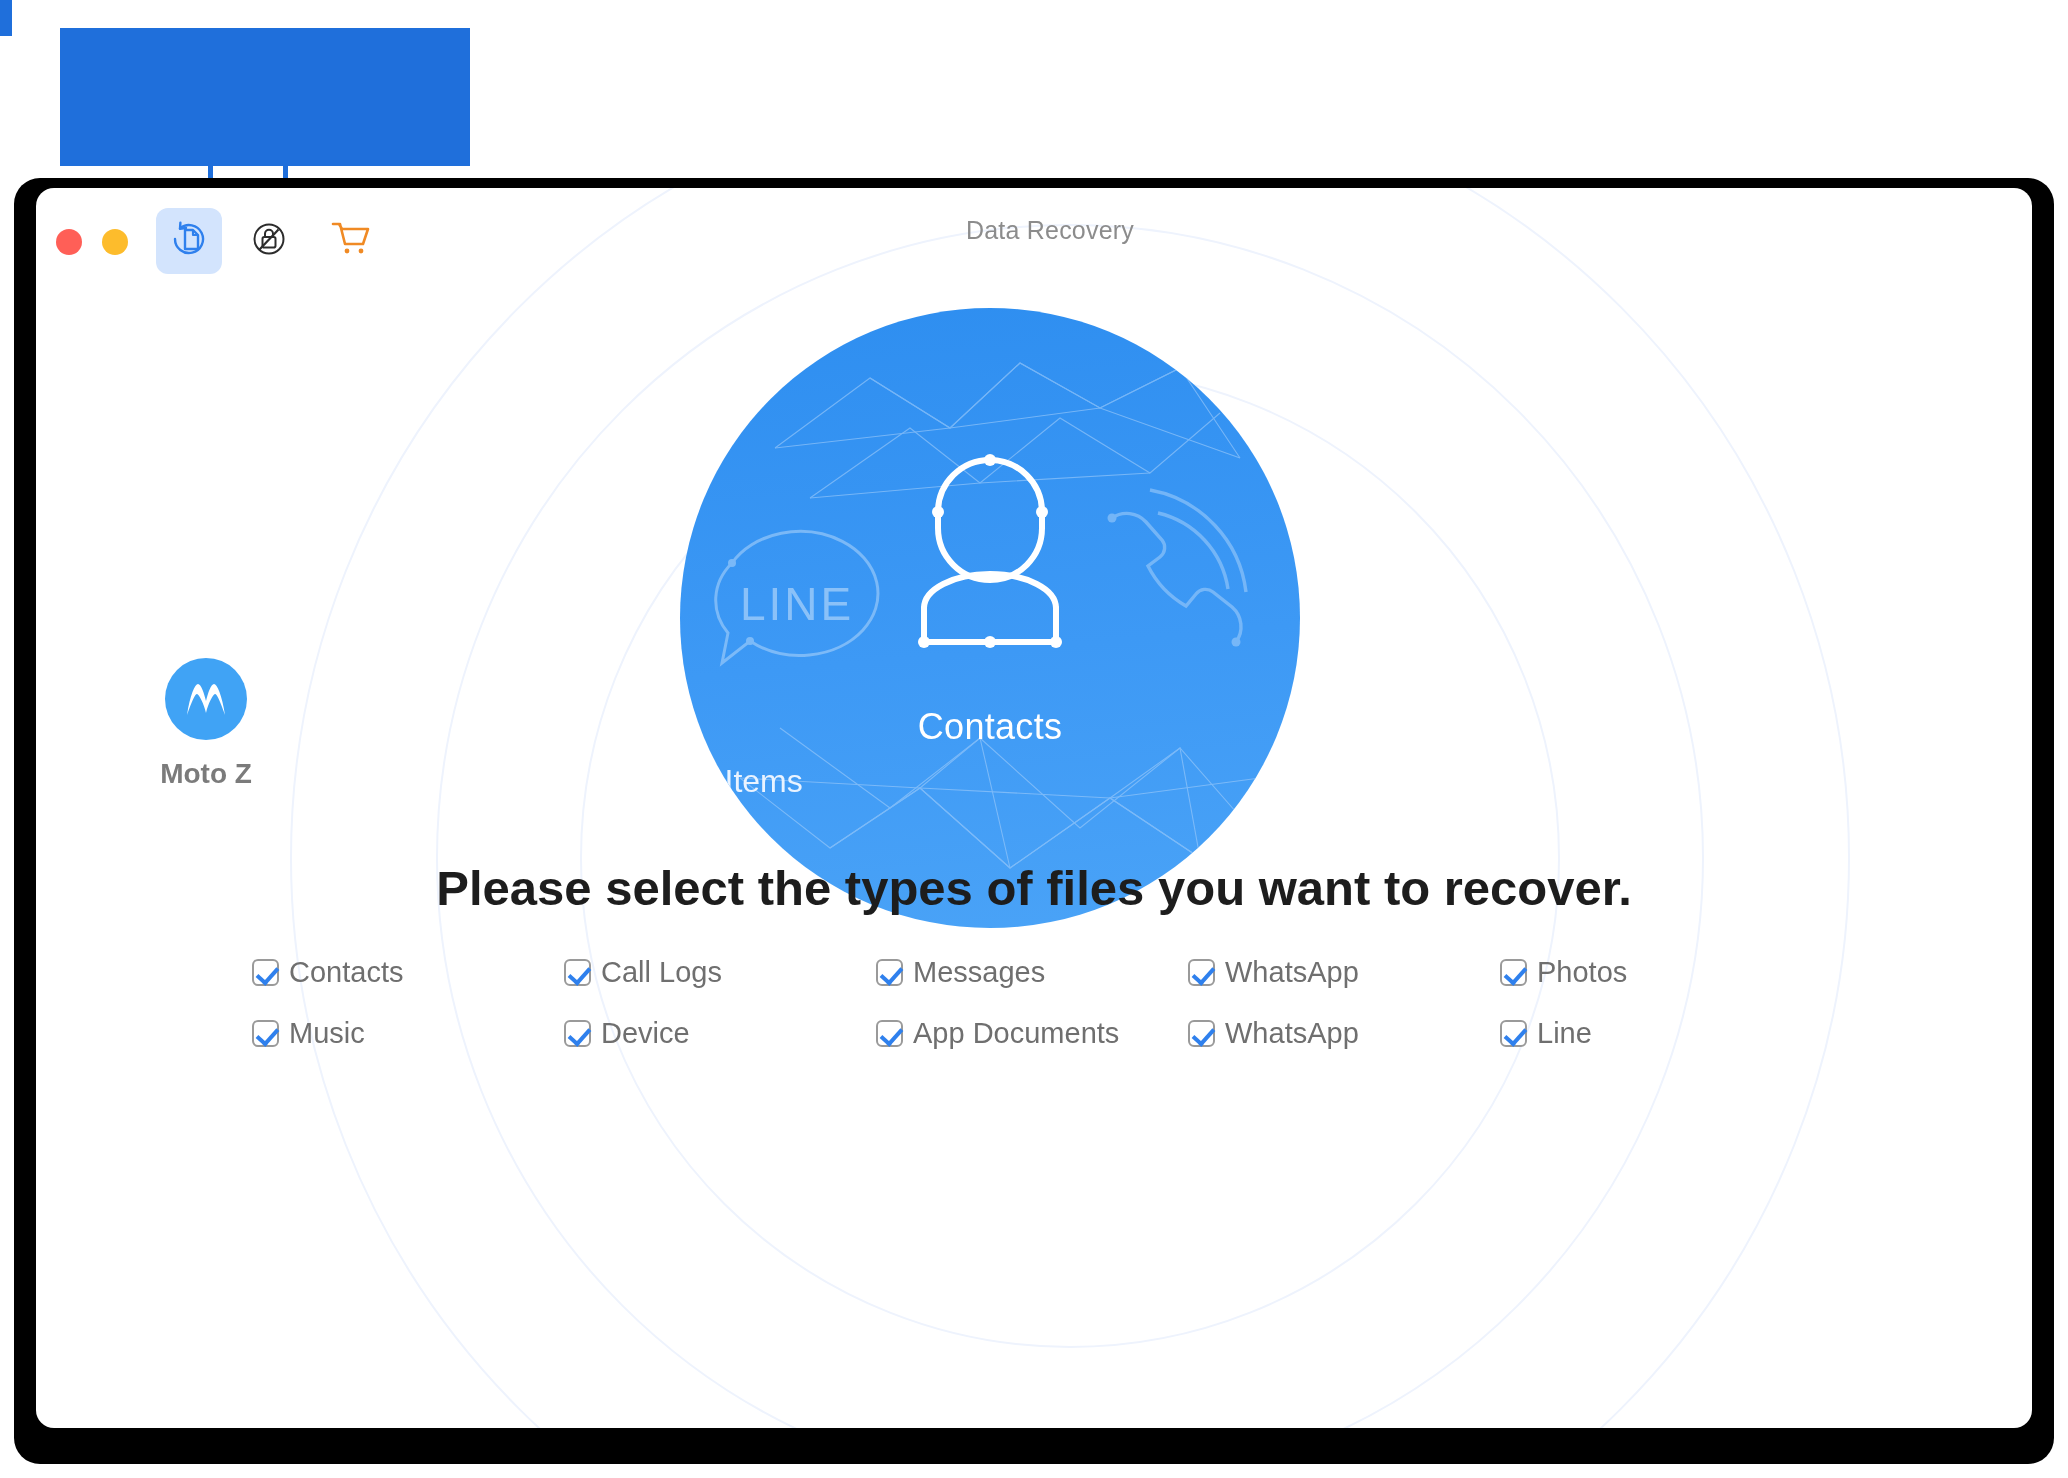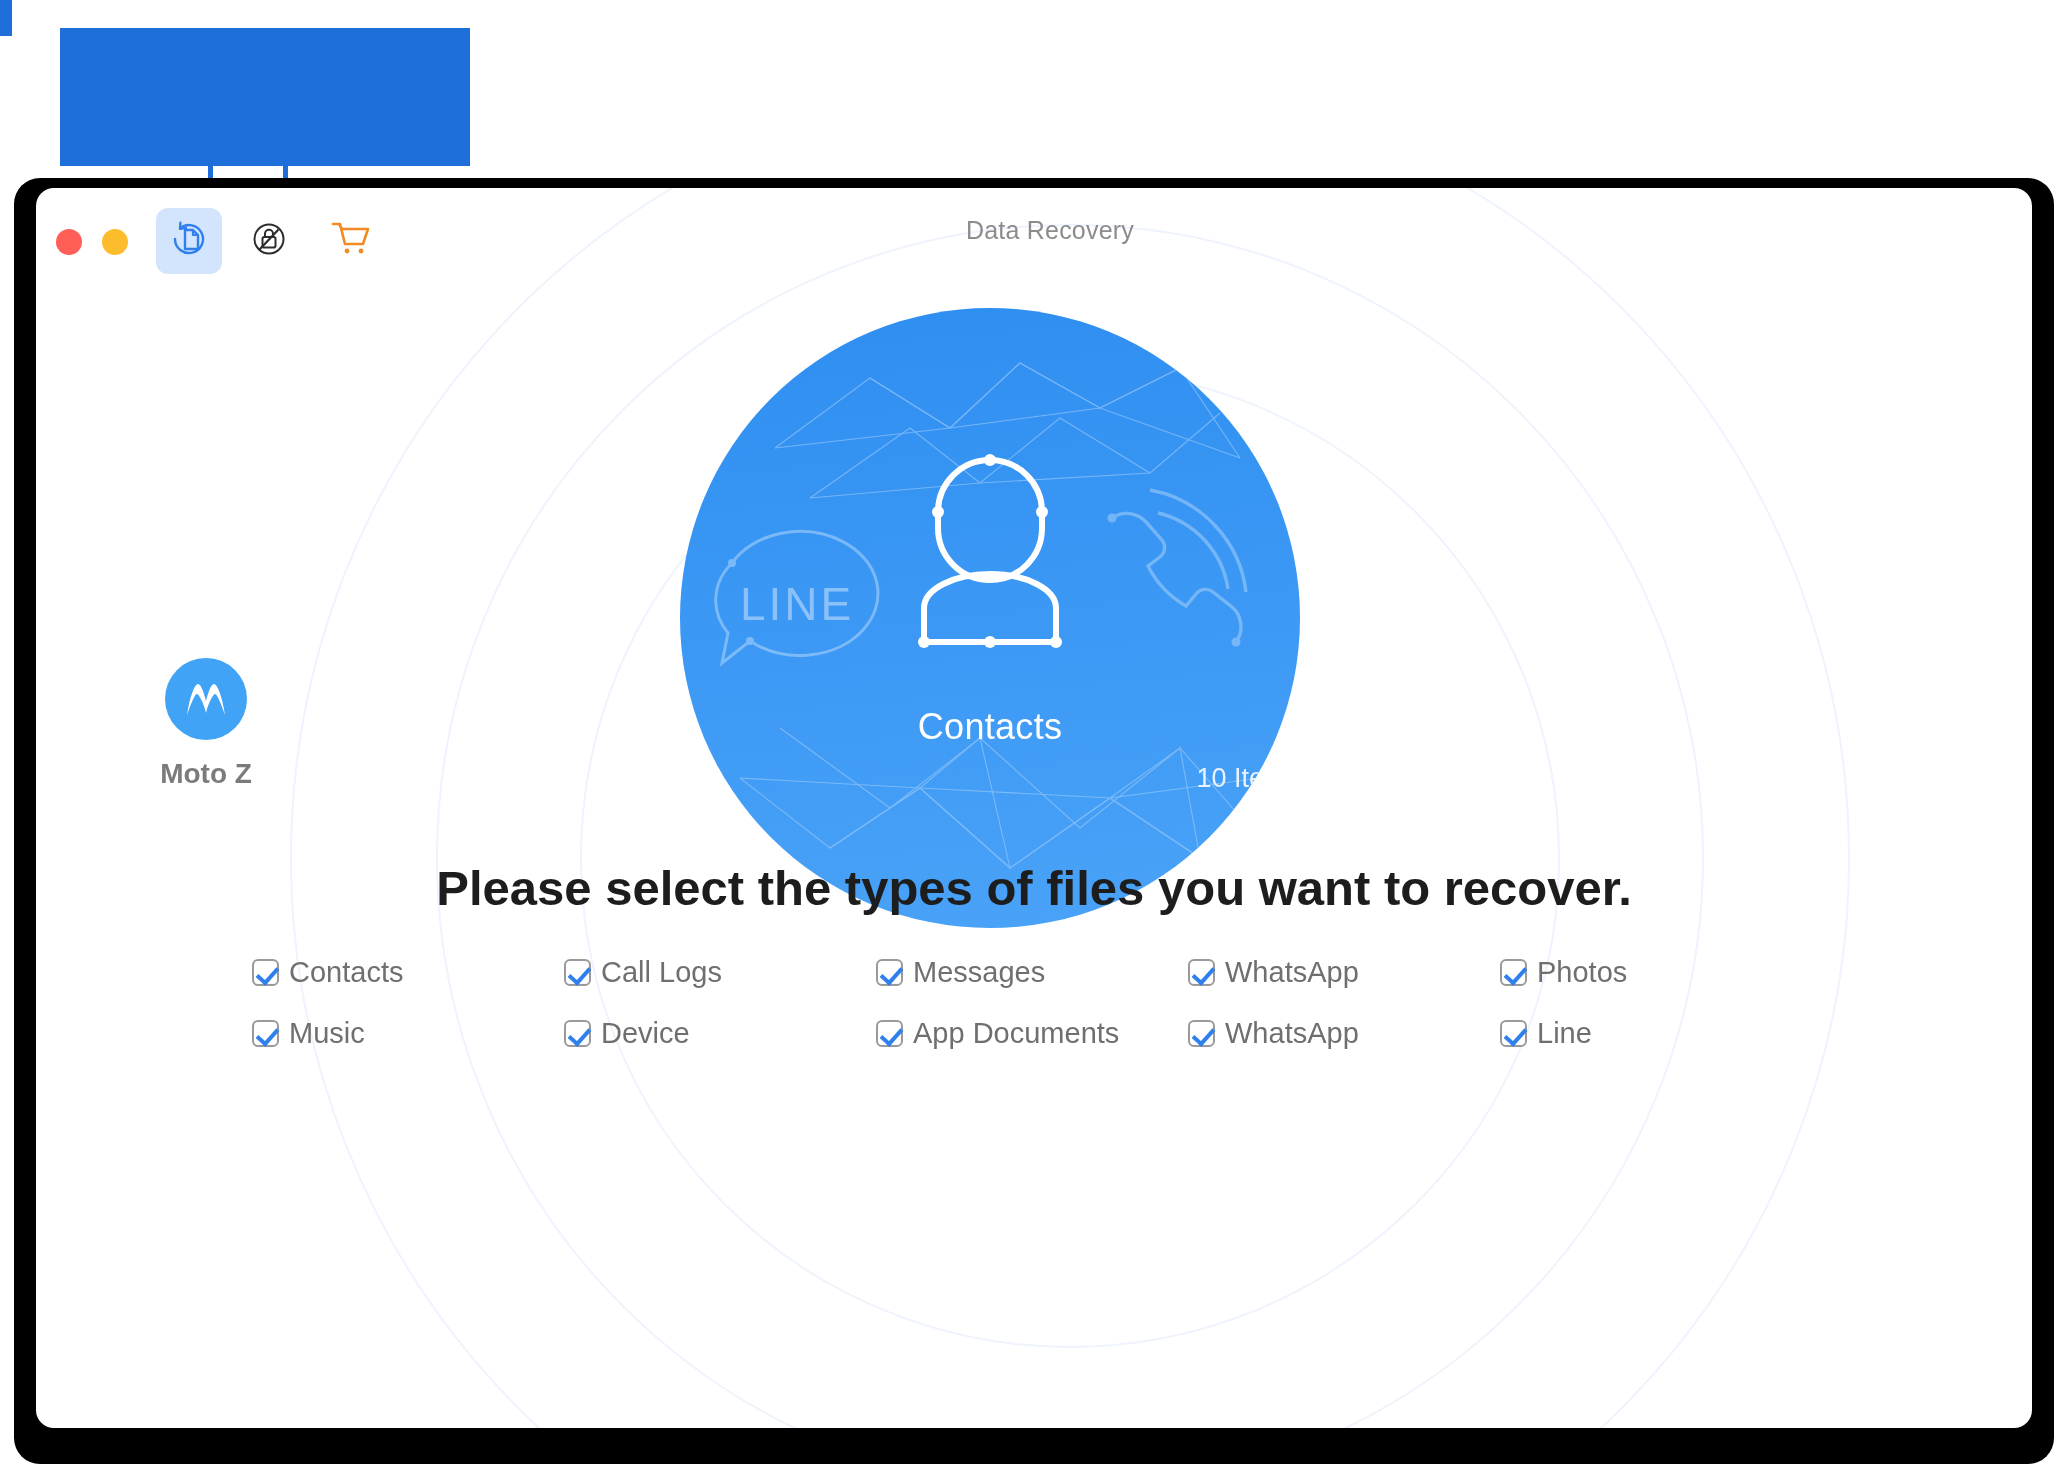--- a/index.html
+++ b/index.html
@@ -55,22 +55,22 @@
     position:absolute; left:644px; top:120px; width:620px; height:620px;
     border-radius:50%; overflow:hidden;
     background:linear-gradient(175deg,#2e8ef0 0%,#3d99f5 55%,#4aa3f7 100%);
   }
   .hero-svg{ position:absolute; inset:0; width:100%; height:100%; }
   .hero-label{
     position:absolute; left:0; top:398px; width:100%; text-align:center;
     color:#ffffff; font-size:36px; letter-spacing:.3px;
   }
   .hero-count{
-    position:absolute; left:0; top:455px; width:100%; text-align:right;
-    color:#e9f3ff; font-size:27px;
+    position:absolute; left:0; top:455px; width:100%; text-align:left;
+    color:#e9f3ff; font-size:32px;
   }
 
   
   .next{
     position:absolute; left:1790px; top:510px; width:150px; text-align:center;
     cursor:pointer;
   }
   .next-label{ margin-top:10px; font-size:28px; color:#3d8ced; }
 
   

